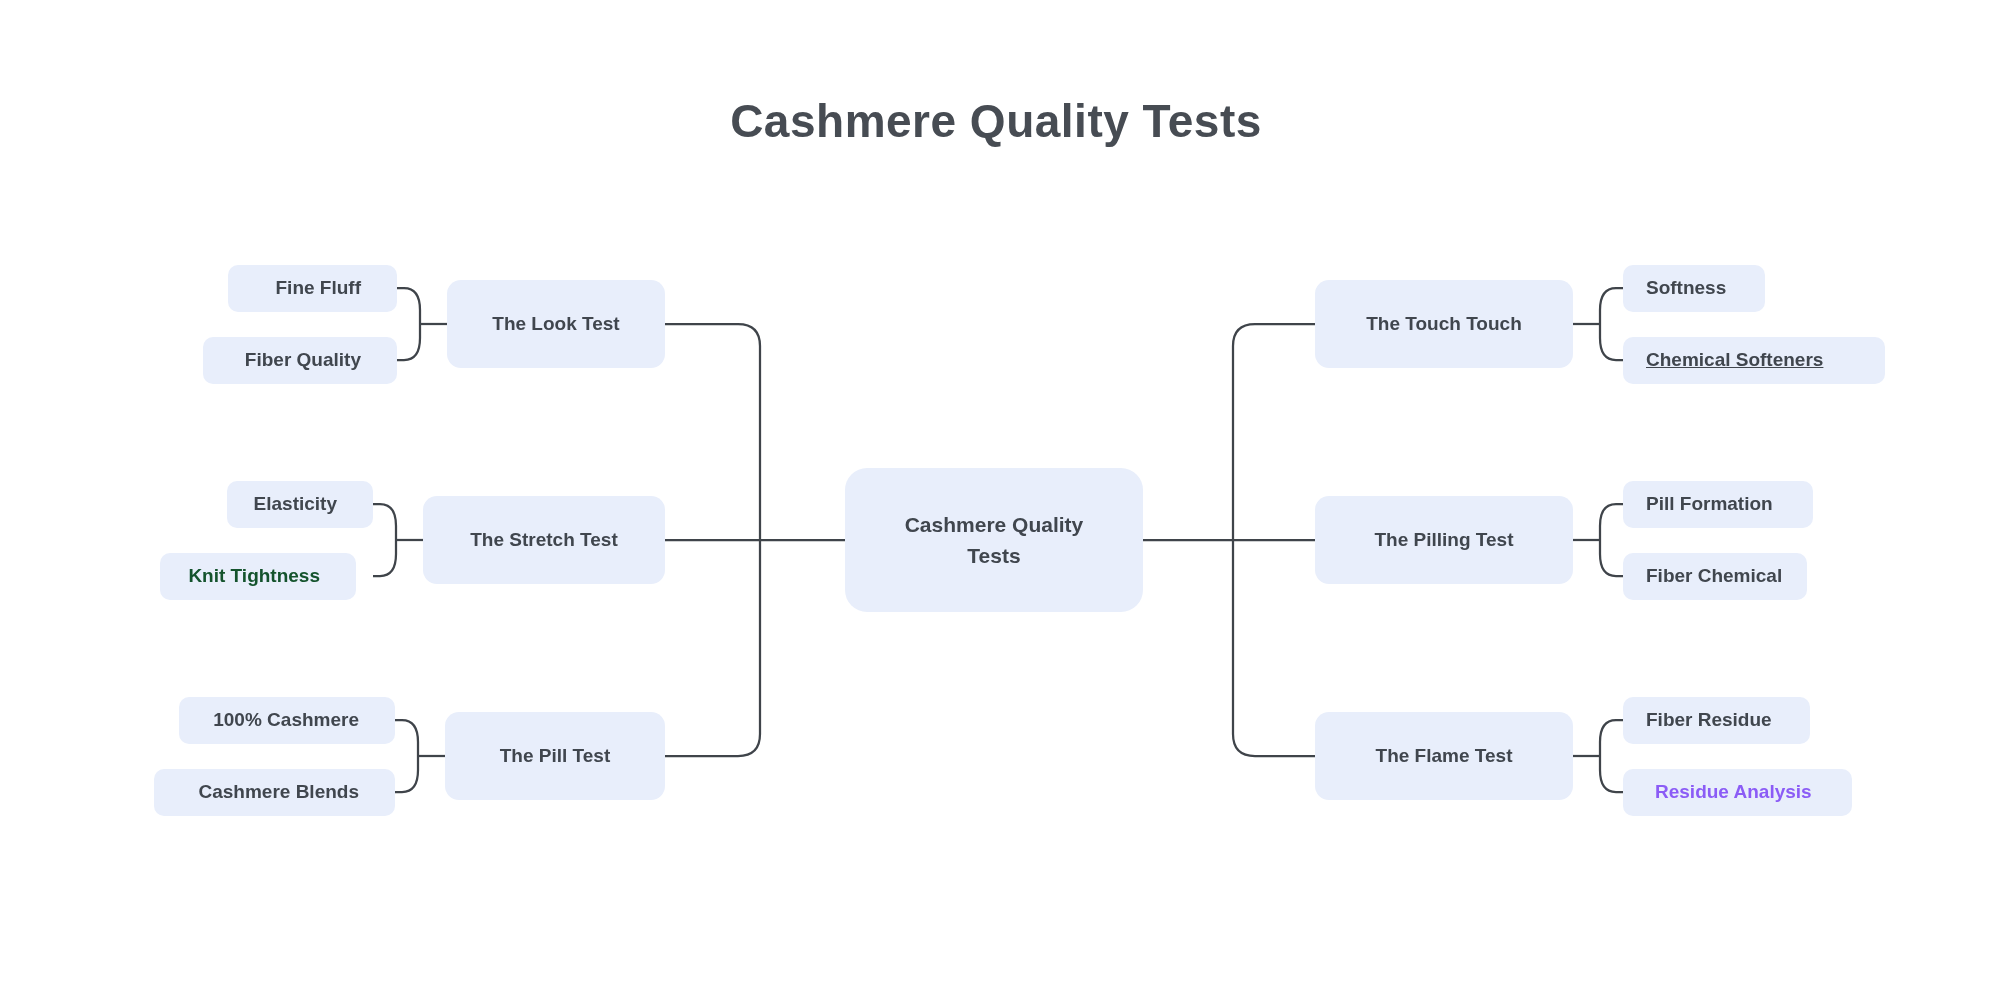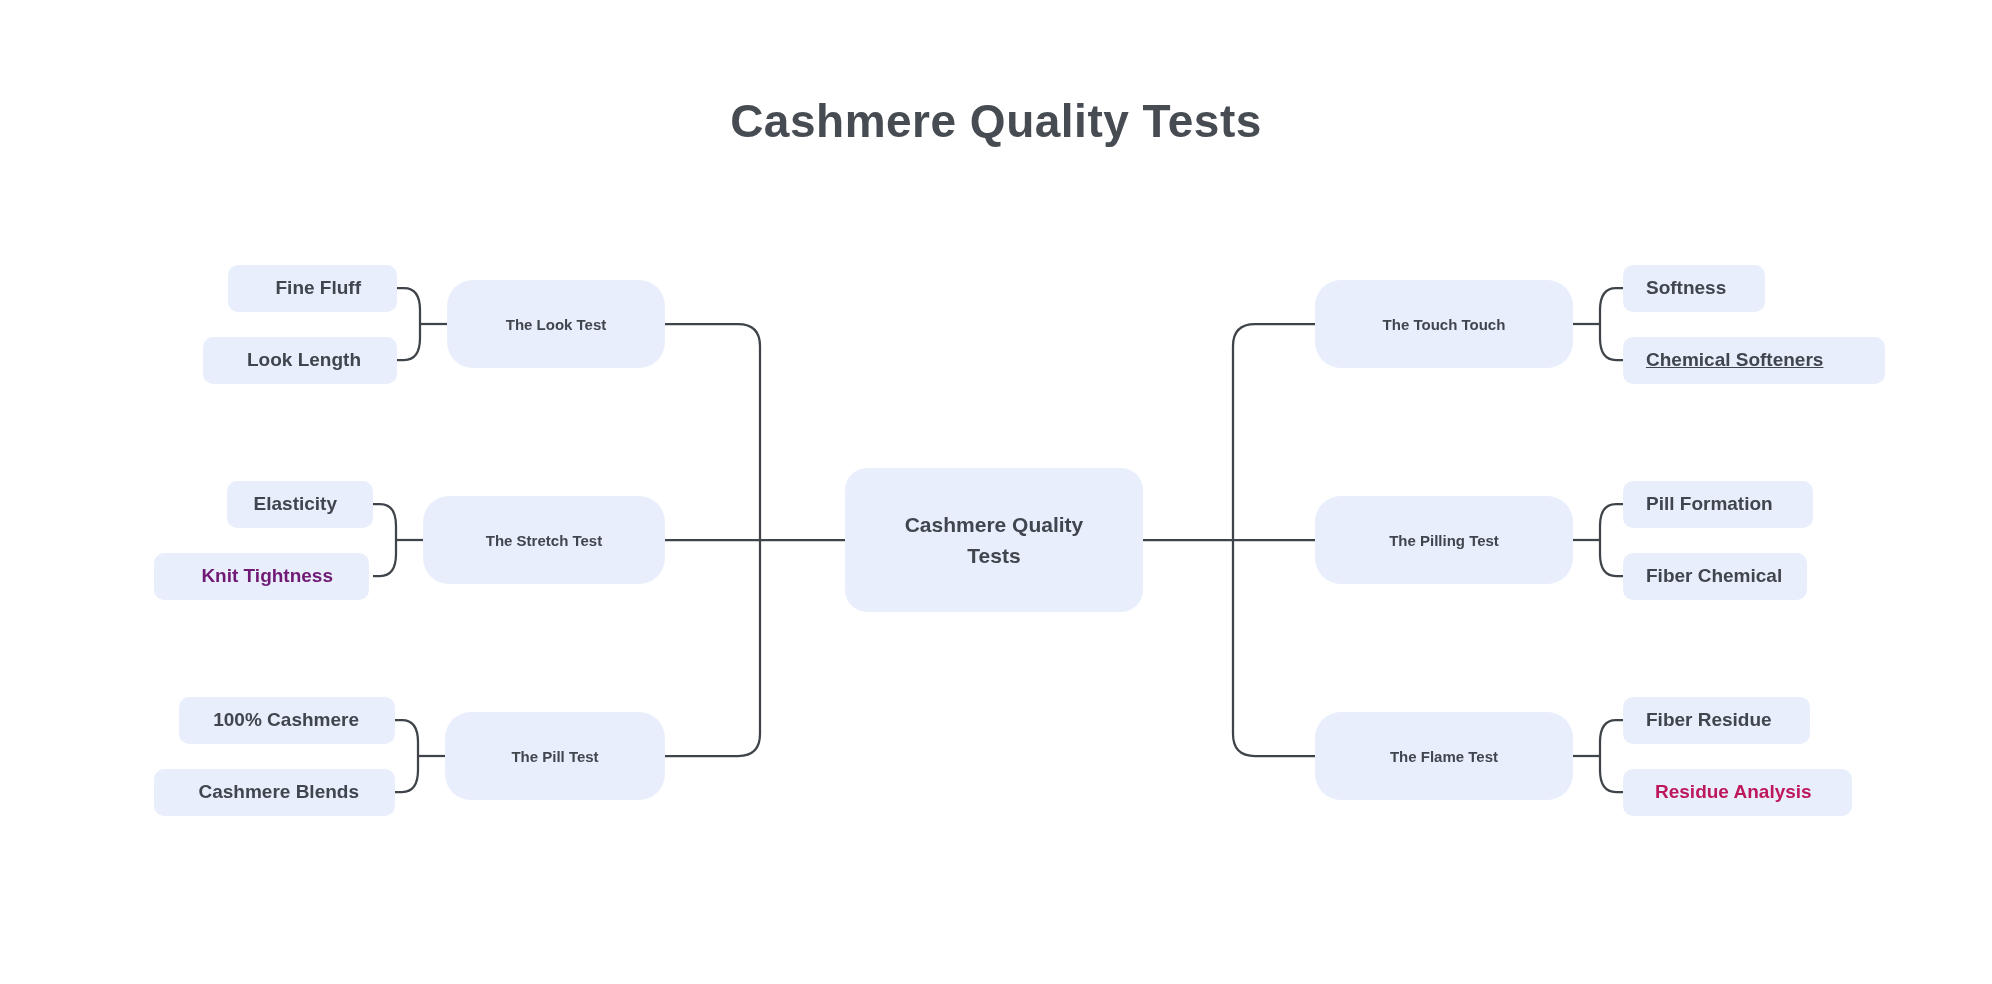--- a/index.html
+++ b/index.html
@@ -37,23 +37,23 @@
   .node.central {
     border-radius: 22px;
     justify-content: center;
     text-align: center;
     font-size: 21px;
     line-height: 31px;
     white-space: normal;
     padding: 0 54px;
   }
   .node.branch {
-    border-radius: 26px;
+    border-radius: 14px;
     justify-content: center;
-    font-size: 15px;
+    font-size: 19px;
     text-align: right;
   }
   .node.leaf {
     border-radius: 10px;
     font-size: 19px;
   }
   .node.leaf.left  { justify-content: flex-end;  padding-right: 36px; }
   .node.leaf.right { justify-content: flex-start; padding-left: 23px; }
 </style>
 </head>
@@ -76,30 +76,30 @@
       <path d="M 1571 324 L 1600 324" fill="none" stroke="#3f444a" stroke-width="2.25"></path>
       <path d="M 1623 504 L 1616 504 Q 1600 504 1600 526 L 1600 554 Q 1600 576 1616 576 L 1623 576" fill="none" stroke="#3f444a" stroke-width="2.25"></path>
       <path d="M 1571 540 L 1600 540" fill="none" stroke="#3f444a" stroke-width="2.25"></path>
       <path d="M 1623 720 L 1616 720 Q 1600 720 1600 742 L 1600 770 Q 1600 792 1616 792 L 1623 792" fill="none" stroke="#3f444a" stroke-width="2.25"></path>
       <path d="M 1571 756 L 1600 756" fill="none" stroke="#3f444a" stroke-width="2.25"></path>
     </svg>
   <div id="nodes">
       <div class="node central" style="left: 845px; top: 468px; width: 298px; height: 144px; background: rgb(232, 238, 251); color: rgb(64, 70, 78);">Cashmere Quality Tests</div>
       <div class="node branch left" style="left: 447px; top: 280px; width: 218px; height: 88px; background: rgb(232, 238, 251); color: rgb(64, 70, 78);">The Look Test</div>
       <div class="node leaf left" style="left: 228px; top: 264.5px; width: 169px; height: 47px; background: rgb(232, 238, 251); color: rgb(64, 70, 78);">Fine Fluff</div>
-      <div class="node leaf left" style="left: 203px; top: 336.5px; width: 194px; height: 47px; background: rgb(232, 238, 251); color: rgb(64, 70, 78);">Look Length</div>
+      <div class="node leaf left" style="left: 203px; top: 336.5px; width: 194px; height: 47px; background: rgb(232, 238, 251); color: rgb(64, 70, 78);">Fiber Quality</div>
       <div class="node branch left" style="left: 423px; top: 496px; width: 242px; height: 88px; background: rgb(232, 238, 251); color: rgb(64, 70, 78);">The Stretch Test</div>
       <div class="node leaf left" style="left: 227px; top: 480.5px; width: 146px; height: 47px; background: rgb(232, 238, 251); color: rgb(64, 70, 78);">Elasticity</div>
-      <div class="node leaf left" style="left: 154px; top: 552.5px; width: 215px; height: 47px; background: rgb(232, 238, 251); color: #701a75;">Knit Tightness</div>
+      <div class="node leaf left" style="left: 160px; top: 552.5px; width: 196px; height: 47px; background: rgb(232, 238, 251); color: #14532d;">Knit Tightness</div>
       <div class="node branch left" style="left: 445px; top: 712px; width: 220px; height: 88px; background: rgb(232, 238, 251); color: rgb(64, 70, 78);">The Pill Test</div>
       <div class="node leaf left" style="left: 179px; top: 696.5px; width: 216px; height: 47px; background: rgb(232, 238, 251); color: rgb(64, 70, 78);">100% Cashmere</div>
       <div class="node leaf left" style="left: 154px; top: 768.5px; width: 241px; height: 47px; background: rgb(232, 238, 251); color: rgb(64, 70, 78);">Cashmere Blends</div>
       <div class="node branch right" style="left: 1315px; top: 280px; width: 258px; height: 88px; background: rgb(232, 238, 251); color: rgb(64, 70, 78);">The Touch Touch</div>
       <div class="node leaf right" style="left: 1623px; top: 264.5px; width: 142px; height: 47px; background: rgb(232, 238, 251); color: rgb(64, 70, 78);">Softness</div>
       <div class="node leaf right" style="left: 1623px; top: 336.5px; width: 262px; height: 47px; background: rgb(232, 238, 251); color: rgb(64, 70, 78); text-decoration: underline;">Chemical Softeners</div>
       <div class="node branch right" style="left: 1315px; top: 496px; width: 258px; height: 88px; background: rgb(232, 238, 251); color: rgb(64, 70, 78);">The Pilling Test</div>
       <div class="node leaf right" style="left: 1623px; top: 480.5px; width: 190px; height: 47px; background: rgb(232, 238, 251); color: rgb(64, 70, 78);">Pill Formation</div>
       <div class="node leaf right" style="left: 1623px; top: 552.5px; width: 184px; height: 47px; background: rgb(232, 238, 251); color: rgb(64, 70, 78);">Fiber Chemical</div>
       <div class="node branch right" style="left: 1315px; top: 712px; width: 258px; height: 88px; background: rgb(232, 238, 251); color: rgb(64, 70, 78);">The Flame Test</div>
       <div class="node leaf right" style="left: 1623px; top: 696.5px; width: 187px; height: 47px; background: rgb(232, 238, 251); color: rgb(64, 70, 78);">Fiber Residue</div>
-      <div class="node leaf right" style="left: 1623px; top: 768.5px; width: 229px; height: 47px; background: rgb(232, 238, 251); color: #be185d; padding-left: 32px;">Residue Analysis</div>
+      <div class="node leaf right" style="left: 1623px; top: 768.5px; width: 229px; height: 47px; background: rgb(232, 238, 251); color: #8b5cf6; padding-left: 32px;">Residue Analysis</div>
     </div>
 </div>
 
 </body></html>

